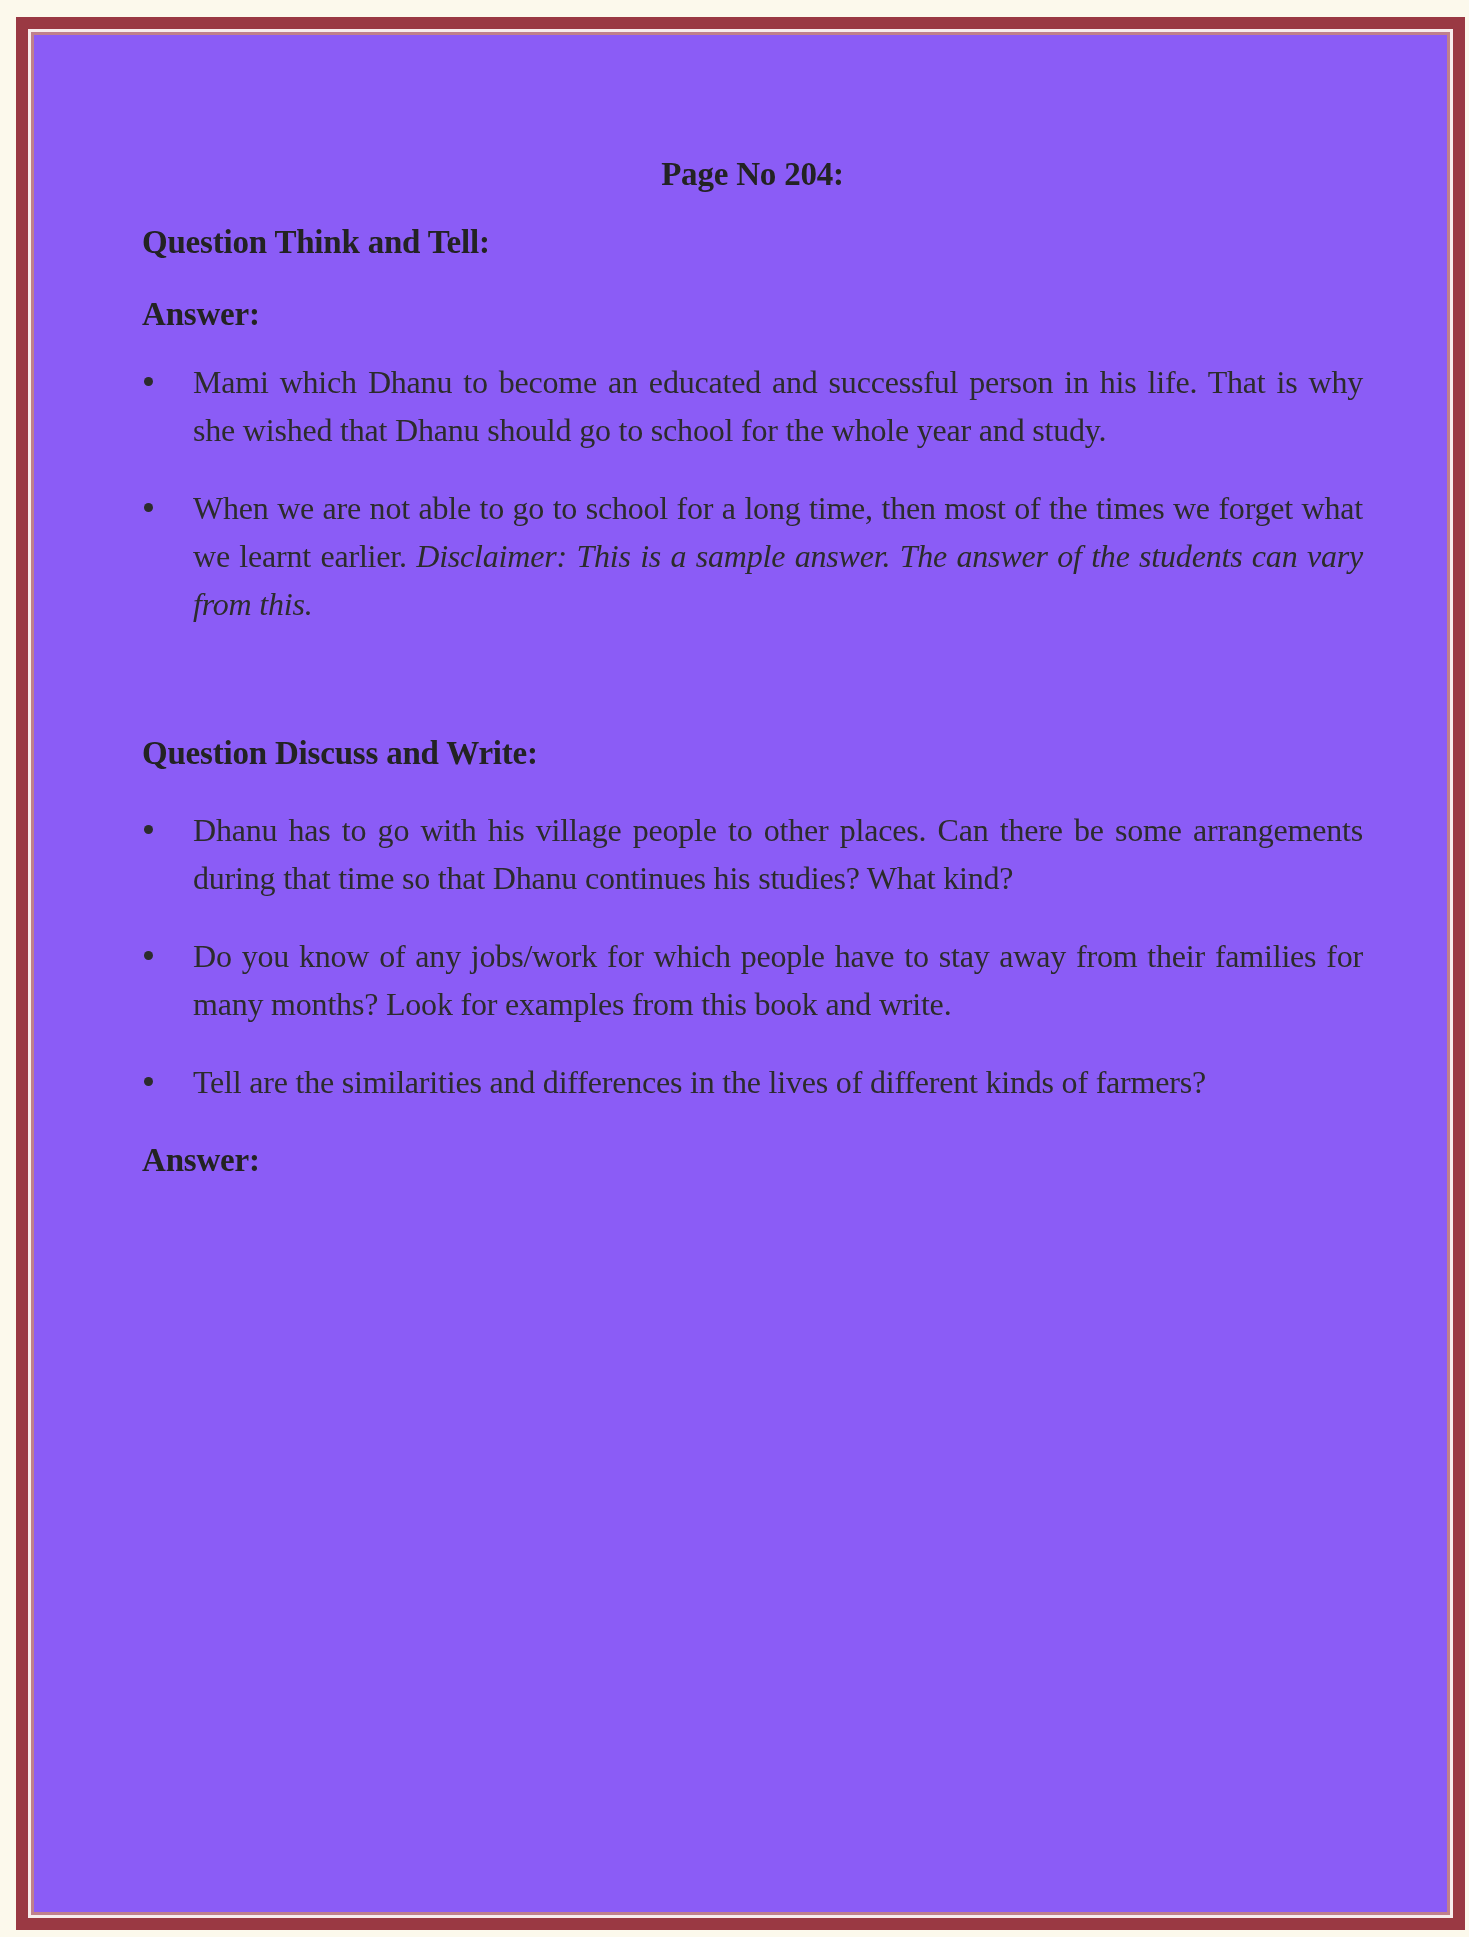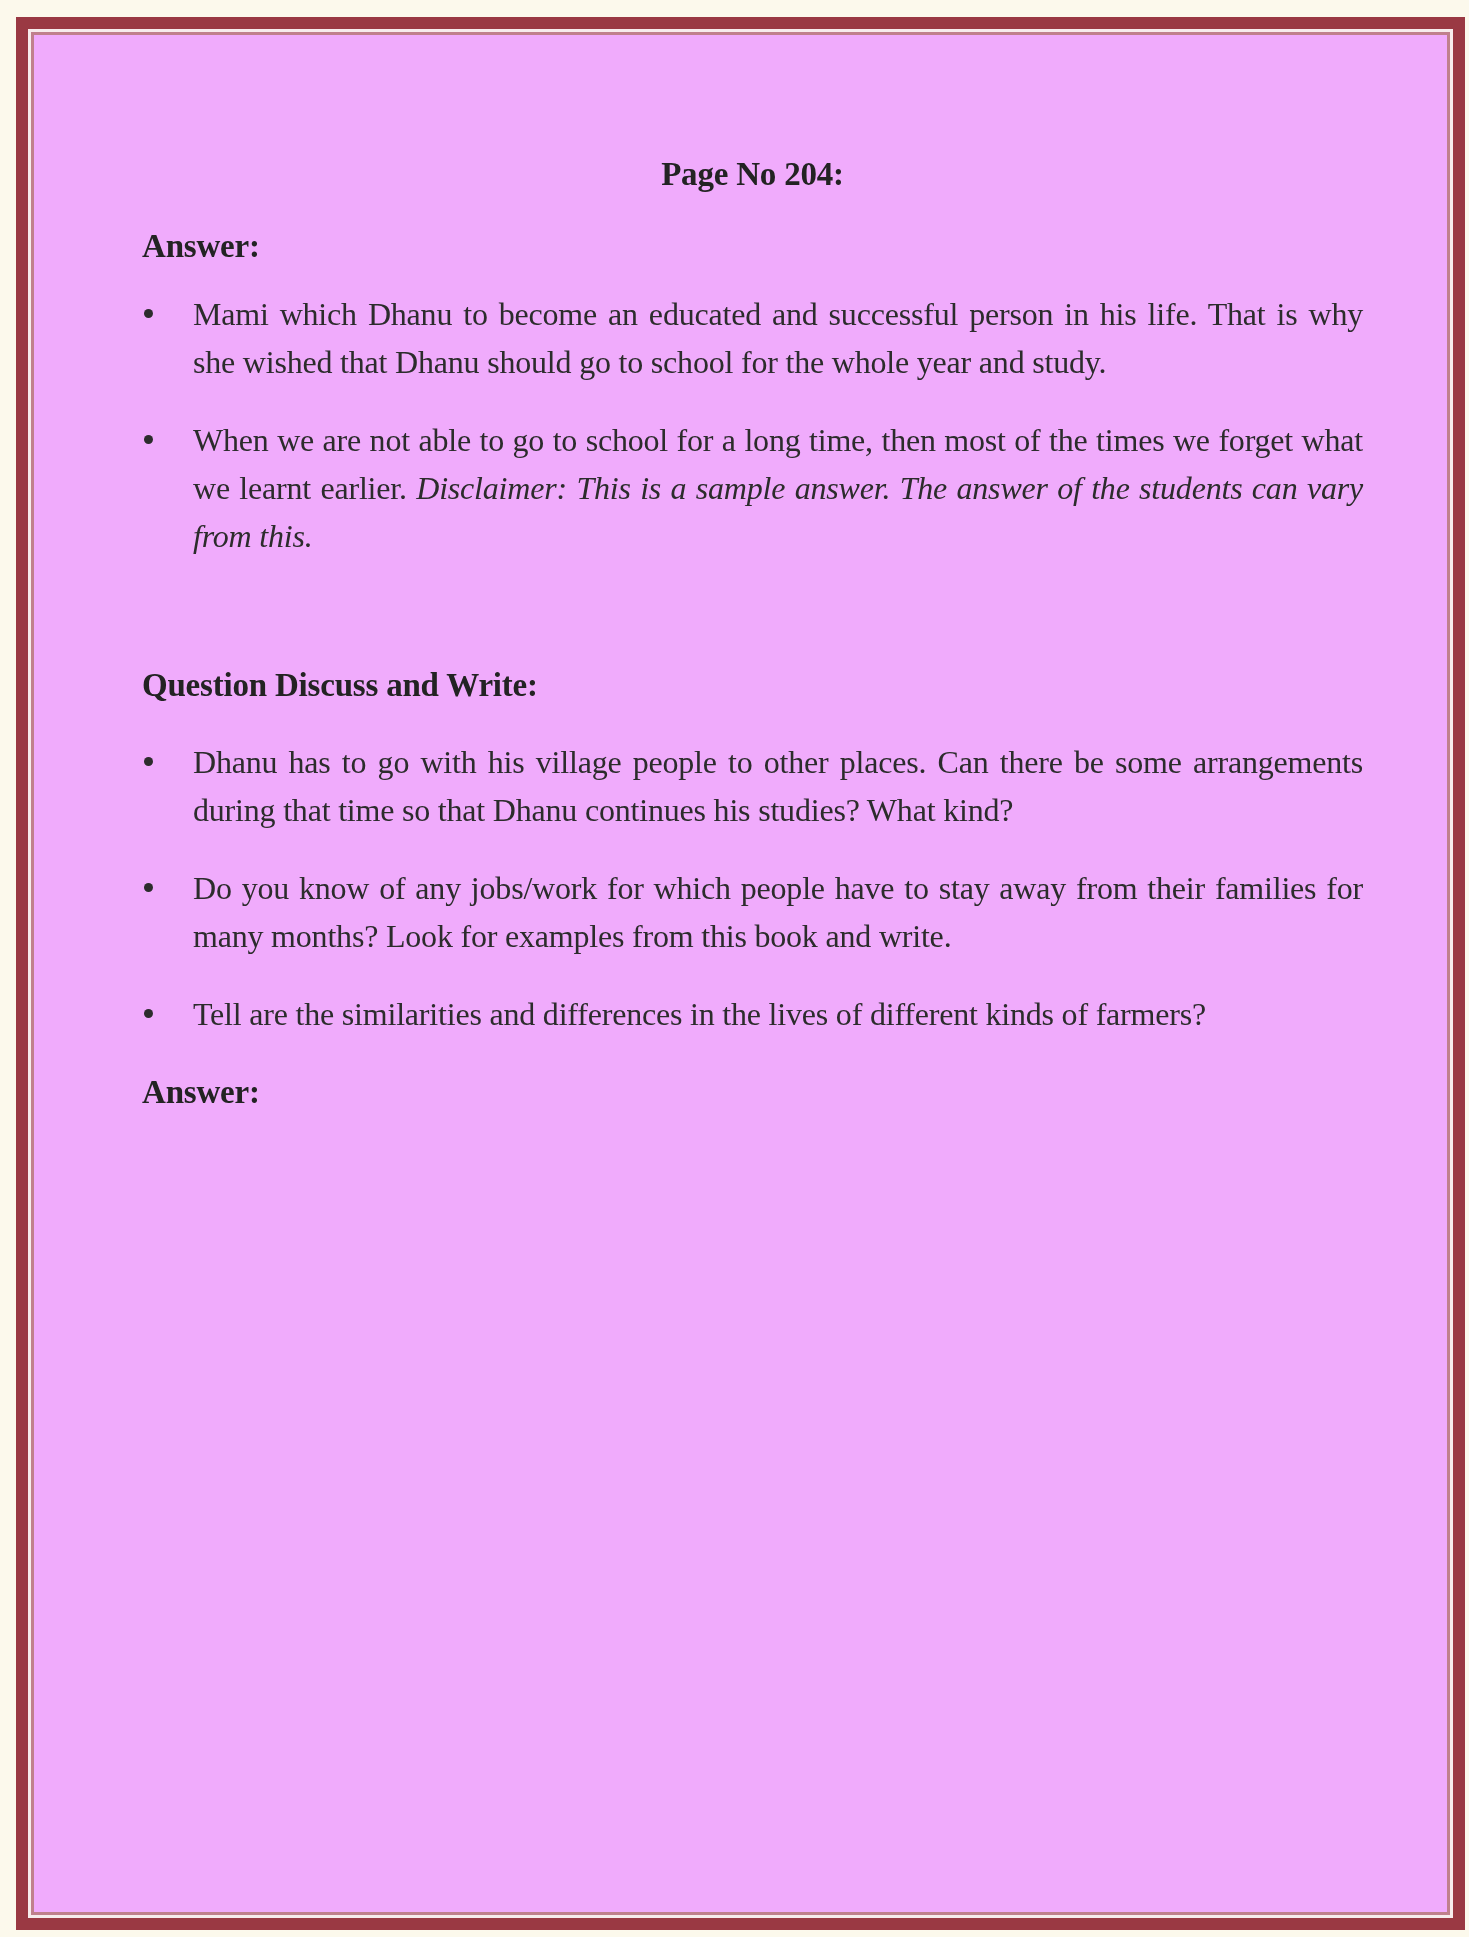--- a/index.html
+++ b/index.html
@@ -14,21 +14,21 @@
   .frame {
     position: absolute;
     left: 16px; top: 17px; right: 4px; bottom: 7px;
     border: 12px solid #9a3943;
     background: #f7ecec;
   }
   .frame-inner {
     position: absolute;
     inset: 3px;
     border: 3px solid #c0808c;
-    background: #f0abfc;
+    background: #8b5cf6;
   }
   .content {
     position: absolute;
     inset: 0;
     padding: 115px 84px 0 108px;
     color: #2c2c2c;
     font-size: 32px;
     line-height: 48px;
     letter-spacing: -0.2px;
   }
@@ -83,20 +83,21 @@
 </head>
 <body>
 
 <div class="frame">
   <div class="frame-inner">
     <div class="content">
 
       <h1 class="page-heading">Page No 204:</h1>
 
       <section>
+        <h2 class="section-heading h-q1">Question Think and Tell:</h2>
       </section>
 
       <section>
         <h2 class="section-heading h-a1">Answer:</h2>
         <ul class="bullet-list">
           <li>
             <span class="dot"></span>
             <p class="para">Mami which Dhanu to become an educated and successful person in his life. That is why she wished that Dhanu should go to school for the whole year and study.</p>
           </li>
           <li>

